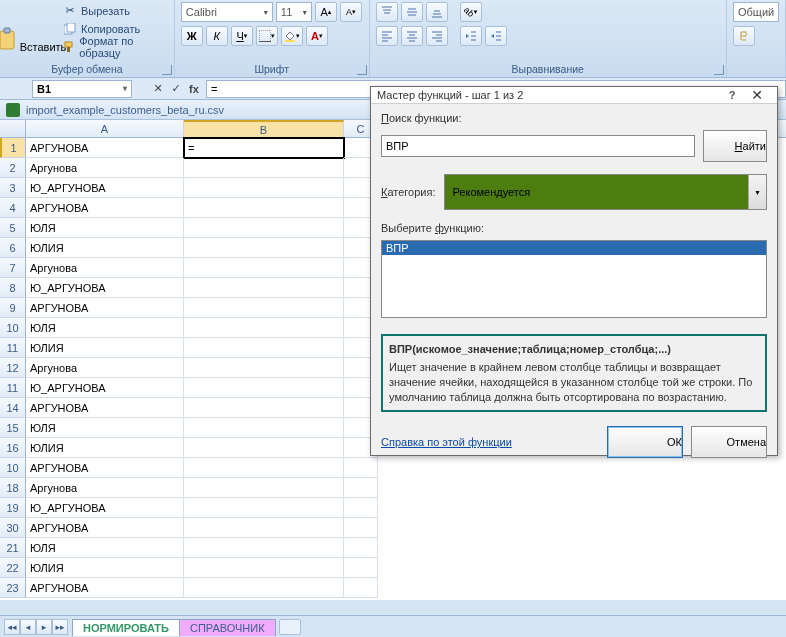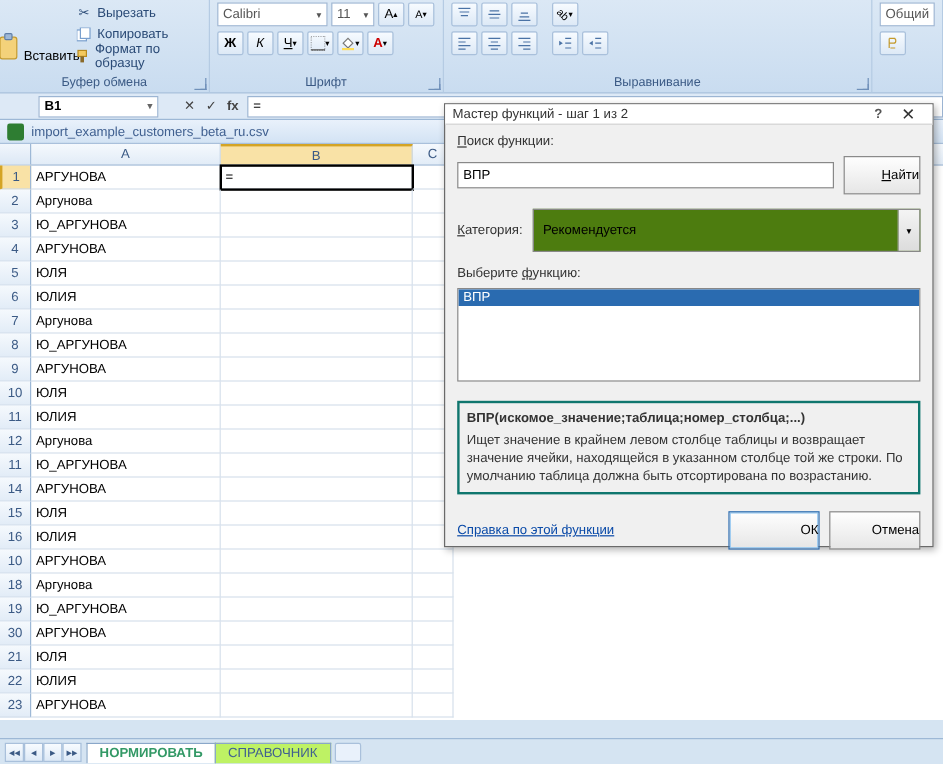--- a/index.html
+++ b/index.html
@@ -44,21 +44,21 @@
   .row .rh { width: 26px; background: linear-gradient(#f5f9fd,#e2ecf7); border-right: 1px solid #9db8d6; border-bottom: 1px solid #c9d7e8; text-align: center; color: #3b5a85; display: flex; align-items: center; justify-content: center; }
   .row .cell { border-right: 1px solid #d6e0ec; border-bottom: 1px solid #d6e0ec; padding: 0 4px; display: flex; align-items: center; overflow: hidden; white-space: nowrap; }
   .row.sel .rh { background: #f9e2a6; border-left: 2px solid #d4a425; }
   .cell.active { outline: 2px solid #000; outline-offset: -1px; }
 
   
   .sheet-tabs { position: absolute; left: 0; right: 0; bottom: 0; height: 22px; background: #d5e4f2; border-top: 1px solid #9db8d6; display: flex; align-items: center; }
   .nav-arrows { display: flex; gap: 0; margin: 0 4px; }
   .nav-arrows span { width: 16px; height: 16px; background: linear-gradient(#f7fbff,#dde9f6); border: 1px solid #a9c0db; display: flex; align-items: center; justify-content: center; color: #3b5a85; font-size: 9px; }
   .tab { padding: 2px 10px; background: #fff; border: 1px solid #8aa7c9; border-bottom: none; border-radius: 0 0 0 0; margin-right: -1px; color: #396; font-weight: bold; position: relative; top: 1px; }
-  .tab.inactive { background: #bef264; color: #406090; font-weight: normal; }
+  .tab.inactive { background: #f0abfc; color: #406090; font-weight: normal; }
   .new-tab { width: 22px; height: 16px; margin-left: 4px; background: #e9f1fb; border: 1px solid #a9c0db; border-radius: 2px; }
 
   
   .dialog { position: absolute; left: 370px; top: 86px; width: 408px; height: 370px; background: #f0f0f0; border: 1px solid #6a6a6a; box-shadow: 2px 2px 6px rgba(0,0,0,.3); display: flex; flex-direction: column; }
   .dlg-title { height: 28px; background: #fff; border-bottom: 1px solid #d0d0d0; display: flex; align-items: center; padding: 0 6px; }
   .dlg-title .t { flex: 1; color: #333; }
   .dlg-title .q { width: 22px; text-align: center; font-weight: bold; color: #555; }
   .dlg-title .x { width: 28px; text-align: center; font-size: 14px; color: #333; }
   .dlg-body { padding: 8px 10px; flex: 1; display: flex; flex-direction: column; gap: 6px; }
   .dlg-row { display: flex; align-items: center; gap: 8px; }

